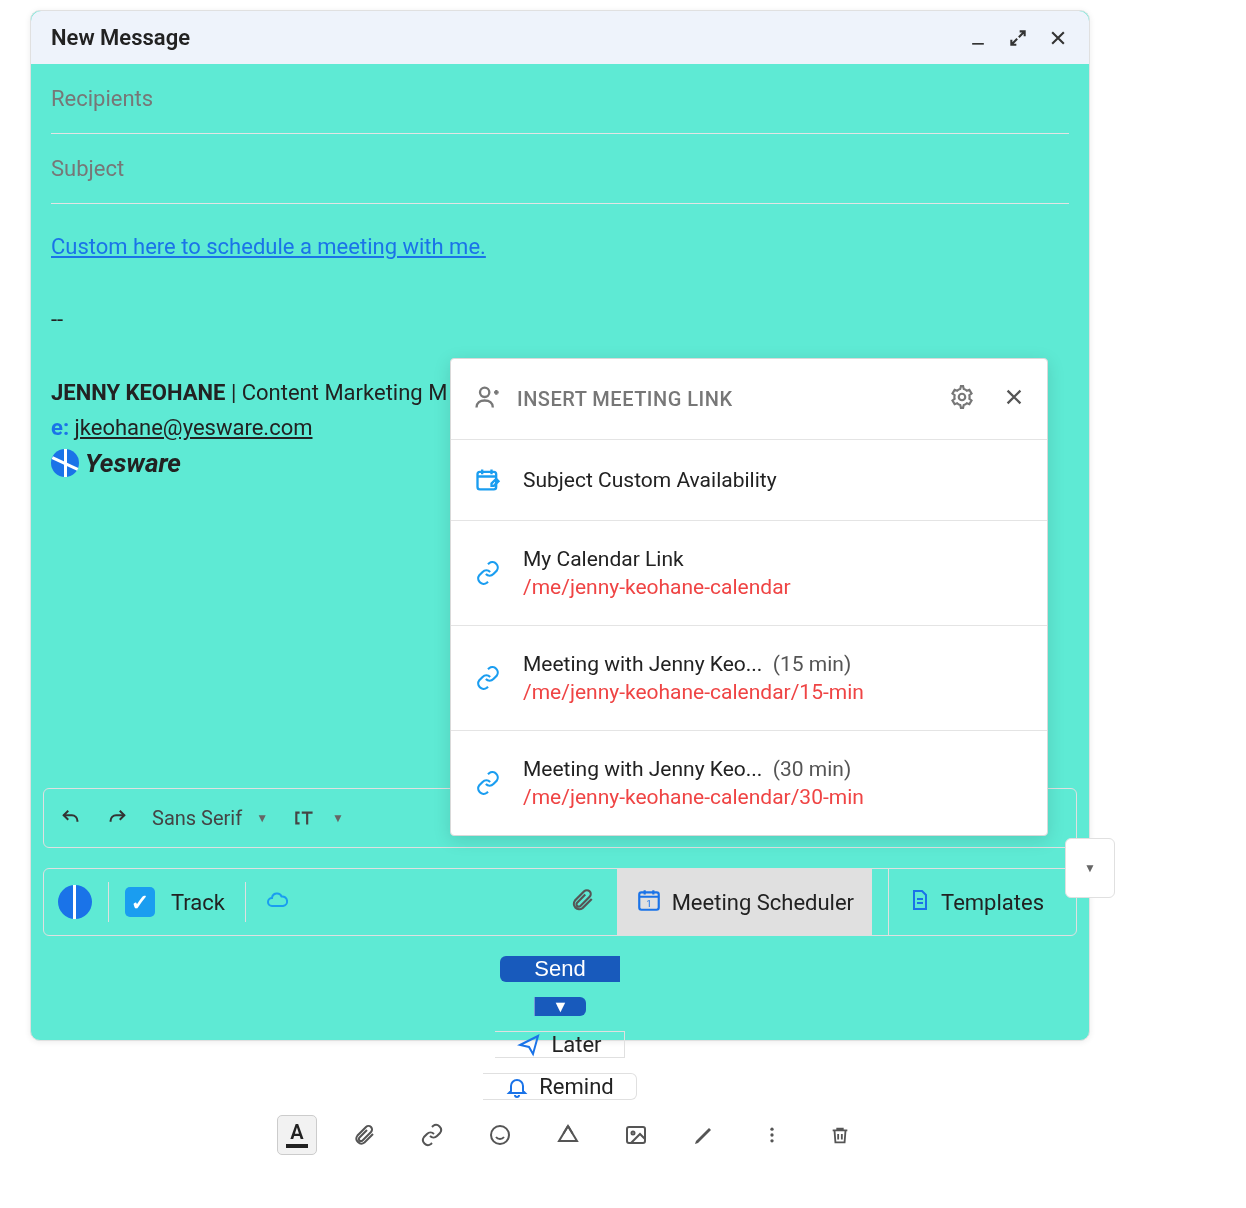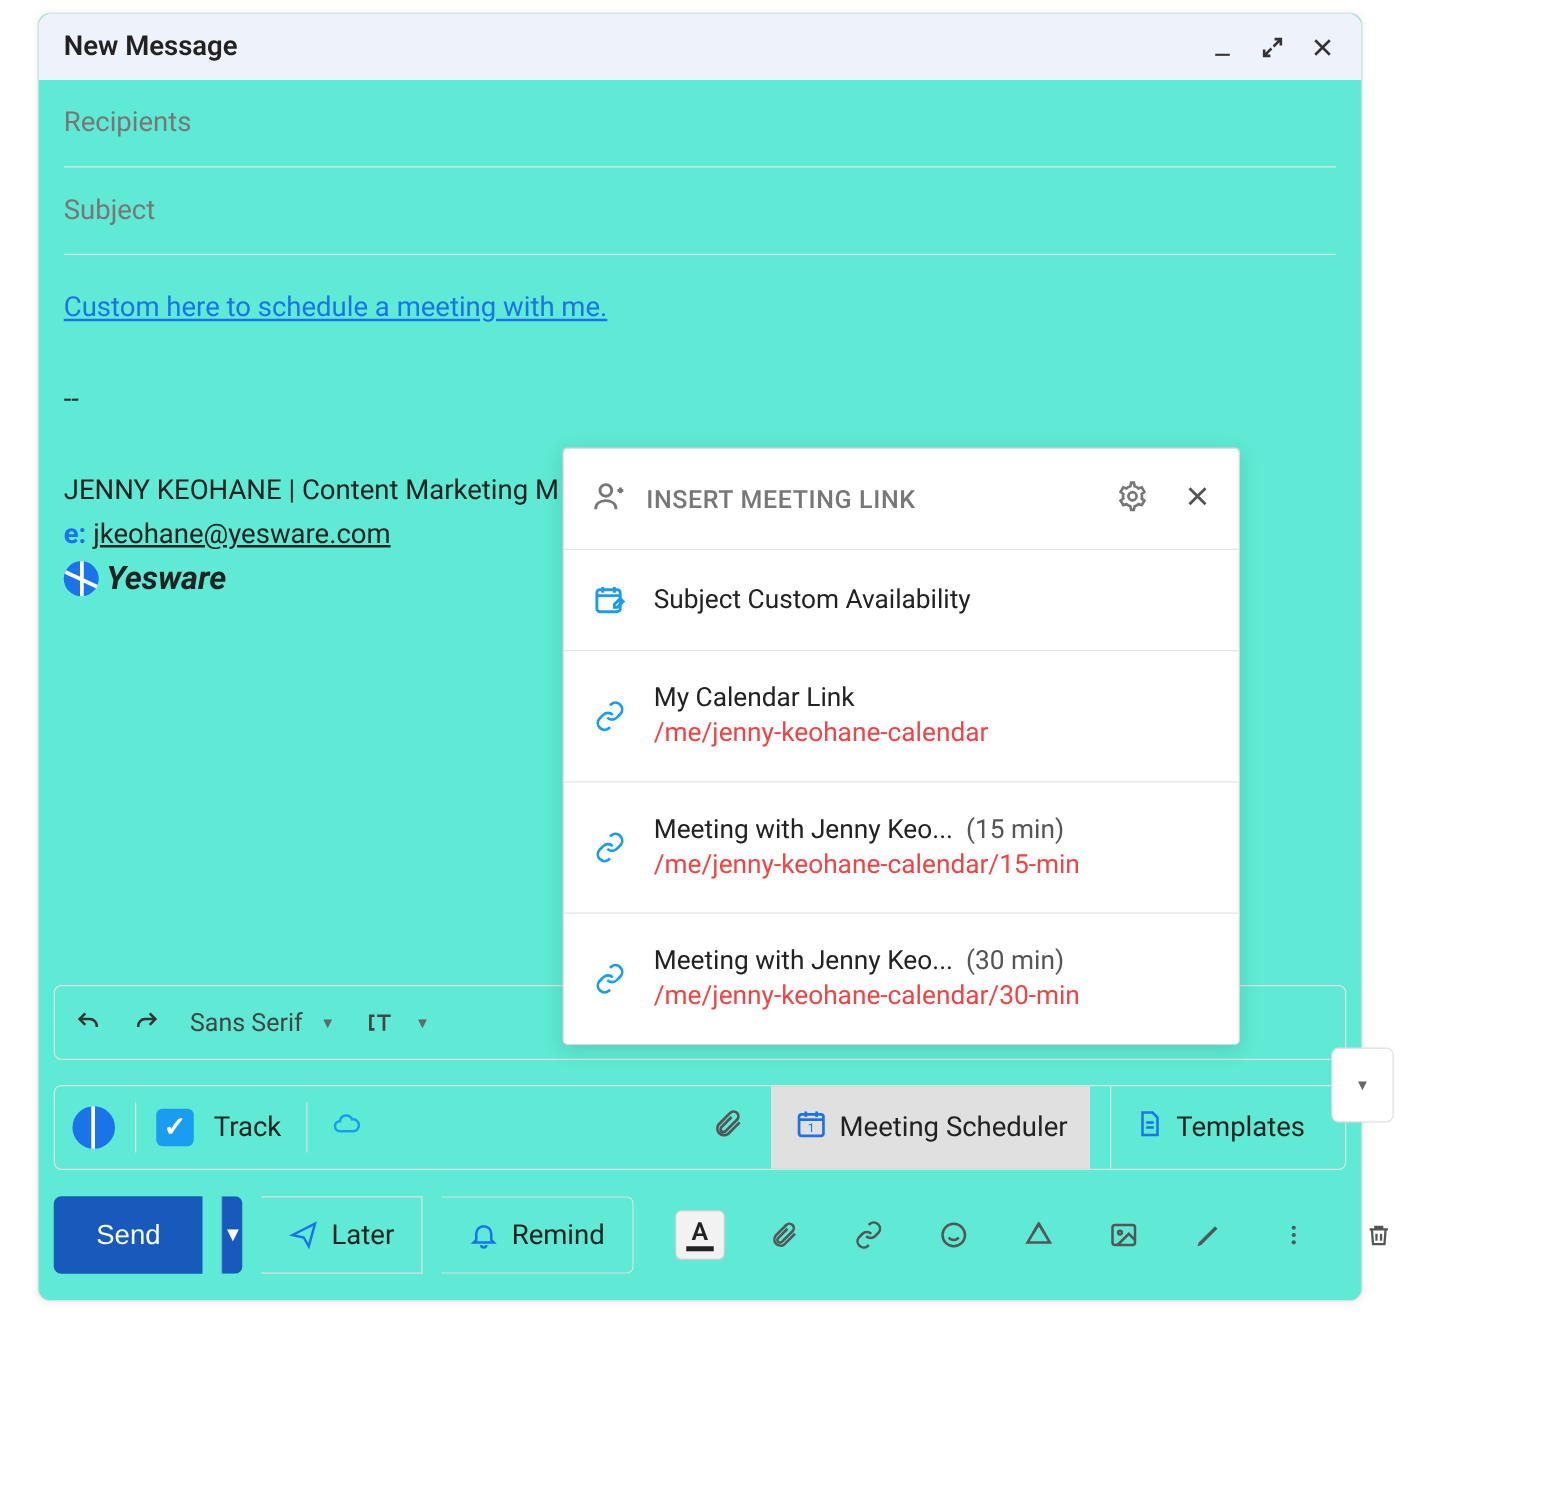--- a/index.html
+++ b/index.html
@@ -52,21 +52,21 @@
     padding: 30px 20px 10px 20px;
     min-height: 240px;
   }
   .schedule-link {
     color: #1a73e8;
     text-decoration: underline;
     font-size: 22px;
   }
   .sig-sep { margin-top: 48px; font-size: 22px; color: #222; }
   .sig-name-line { margin-top: 48px; font-size: 22px; color: #222; }
-  .sig-name { font-weight: 400; margin-top: 36px; }
+  .sig-name { font-weight: 700; margin-top: 36px; }
   .sig-email-line { margin-top: 10px; font-size: 22px; }
   .sig-e { color: #1a73e8; font-weight: 700; }
   .sig-email { color: #222; text-decoration: underline; }
   .yesware-logo { margin-top: 8px; display: flex; align-items: center; gap: 6px; }
   .yw-mark {
     width: 28px; height: 28px; border-radius: 50%;
     background: #1a73e8;
     position: relative;
   }
   .yw-mark::before, .yw-mark::after {
@@ -121,20 +121,21 @@
     border-left: 1px solid #e0e0e0;
   }
   .yw-btn.active { background:#e0e0e0; }
   .cal-ic, .doc-ic { color:#1a73e8; }
 
   
   .send-row {
     margin: 20px 12px 20px 12px;
     display:flex; align-items:center; gap: 15px;
     height: 64px;
+    flex-direction: column;
   }
   .send-btn {
     height: 62px; background:#185abc; color:#fff; font-size:22px; font-weight:500;
     border:none; padding: 0 34px; border-radius: 6px 0 0 6px;
   }
   .send-drop {
     height:62px; width:52px; background:#185abc; border-left:1px solid rgba(255,255,255,0.4);
     display:flex;align-items:center;justify-content:center;color:#fff;border-radius:0 6px 6px 0;
   }
   .later-grp, .remind-grp {
@@ -153,21 +154,21 @@
     width:40px;height:40px; border:1px solid #ccc; border-radius:5px; background:#f2f2f2;
     display:flex;flex-direction:column;align-items:center;justify-content:center;
   }
   .text-color-btn .A { font-size:20px; font-weight:600; color:#222; line-height:1; }
   .text-color-btn .ul { width:22px; height:4px; background:#222; margin-top:2px; }
 
   
   .popup {
     position:absolute;
     left:450px; top:358px;
-    width:542px;
+    width:598px;
     background:#fff;
     border:1px solid #d9d9d9;
     box-shadow: 0 4px 18px rgba(0,0,0,0.12);
     border-radius:4px;
   }
   .popup-head {
     display:flex; align-items:center; gap:16px;
     padding: 24px 22px;
     border-bottom:1px solid #e4e4e4;
   }

